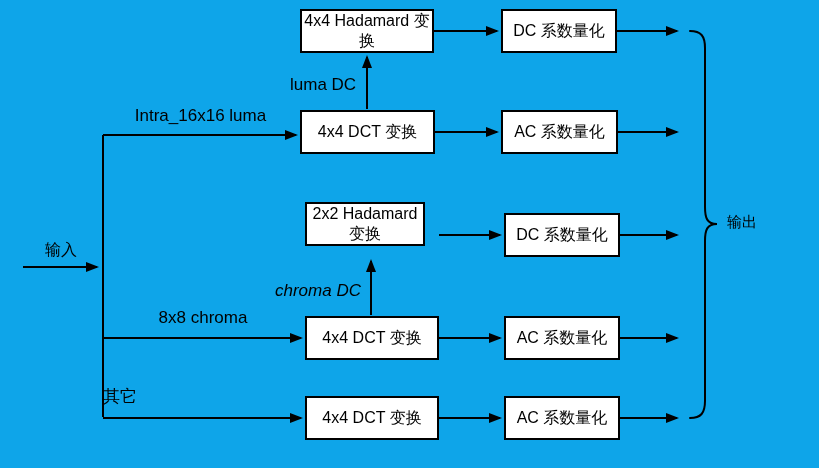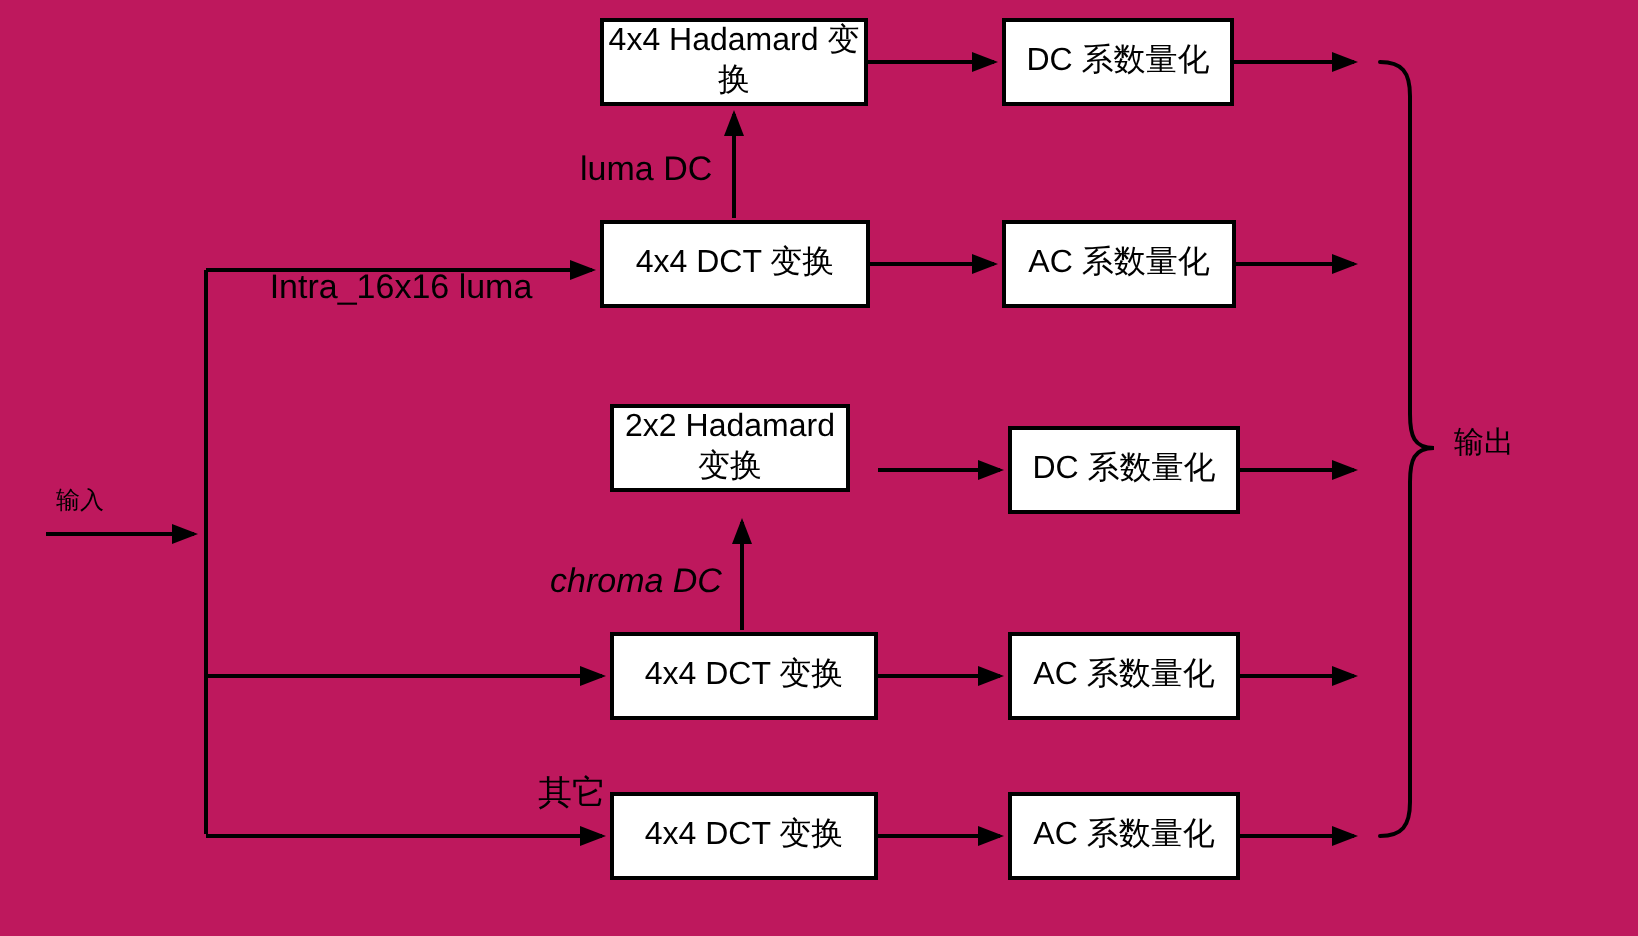--- a/index.html
+++ b/index.html
@@ -5,21 +5,21 @@
   * { margin: 0; padding: 0; box-sizing: border-box; }
   html, body { background: #ffffff; }
   body {
     font-family: "Liberation Sans", "DejaVu Sans", sans-serif;
     color: #000000;
   }
   .canvas {
     position: relative;
     width: 819px;
     height: 468px;
-    background: #be185d;
+    background: #0ea5e9;
     overflow: hidden;
   }
   svg.wires {
     position: absolute;
     left: 0; top: 0;
     width: 819px; height: 468px;
   }
   .node {
     position: absolute;
     height: 44px;
@@ -44,25 +44,25 @@
   .q3 { left: 504px; top: 213px; width: 116px; }
   .q4 { left: 504px; top: 316px; width: 116px; }
   .q5 { left: 504px; top: 396px; width: 116px; }
   .lbl {
     position: absolute;
     font-size: 17px;
     line-height: 18px;
     white-space: nowrap;
     color: #000000;
   }
-  .lbl-input  { left: 28px;  top: 241px; width: 66px;  text-align: left; font-size: 12px; }
+  .lbl-input  { left: 28px;  top: 241px; width: 66px;  text-align: center; font-size: 16px; }
   .lbl-output { left: 727px; top: 213px; font-size: 15px; }
-  .lbl-branch-luma   { left: 103px; top: 107px; width: 195px; text-align: center; margin-top: 28px; }
+  .lbl-branch-luma   { left: 103px; top: 107px; width: 195px; text-align: center; }
   .lbl-branch-chroma { left: 103px; top: 309px; width: 200px; text-align: center; }
-  .lbl-branch-other  { left: 103px; top: 388px; width: 200px; text-align: right; }
+  .lbl-branch-other  { left: 103px; top: 388px; width: 200px; text-align: left; }
   .lbl-luma-dc   { left: 290px; top: 76px;  }
   .lbl-chroma-dc { left: 275px; top: 282px; font-style: italic; }
 </style>
 </head>
 <body>
 
 <div class="canvas">
 
   <svg class="wires" viewBox="0 0 819 468">
     <defs>
@@ -120,17 +120,18 @@
   <div class="node q4">
     <span>AC 系数量化</span>
   </div>
   <div class="node q5">
     <span>AC 系数量化</span>
   </div>
 
   <div class="lbl lbl-input">输入</div>
   <div class="lbl lbl-output">输出</div>
   <div class="lbl lbl-branch-luma">Intra_16x16 luma</div>
+  <div class="lbl lbl-branch-chroma">8x8 chroma</div>
   <div class="lbl lbl-branch-other">其它</div>
   <div class="lbl lbl-luma-dc">luma DC</div>
   <div class="lbl lbl-chroma-dc">chroma DC</div>
 
 </div>
 
 </body></html>

